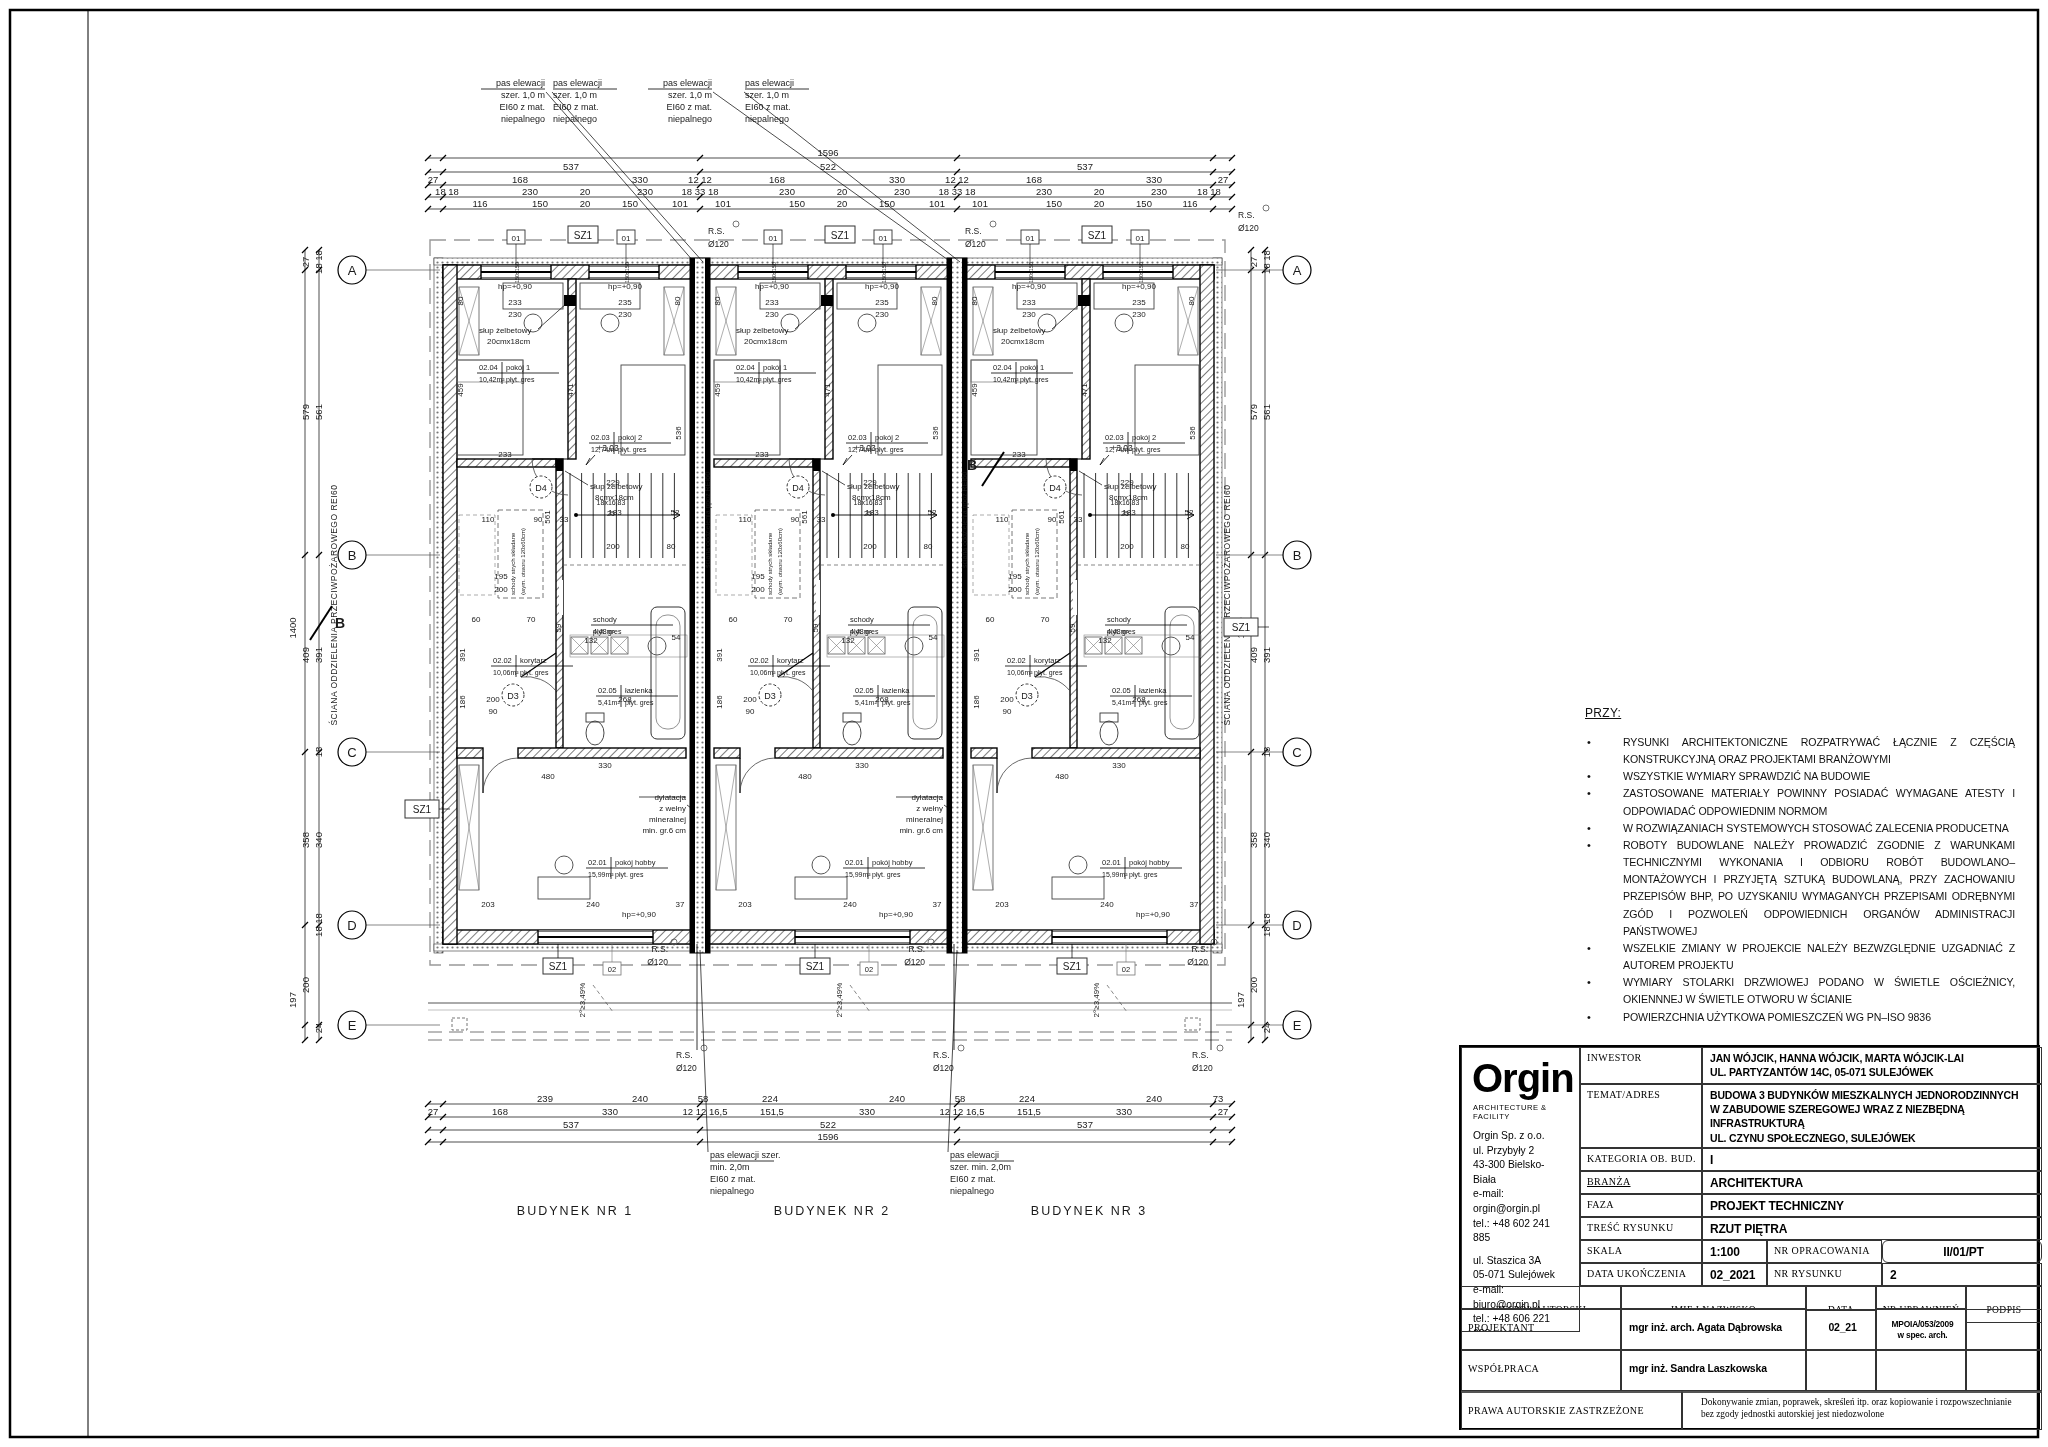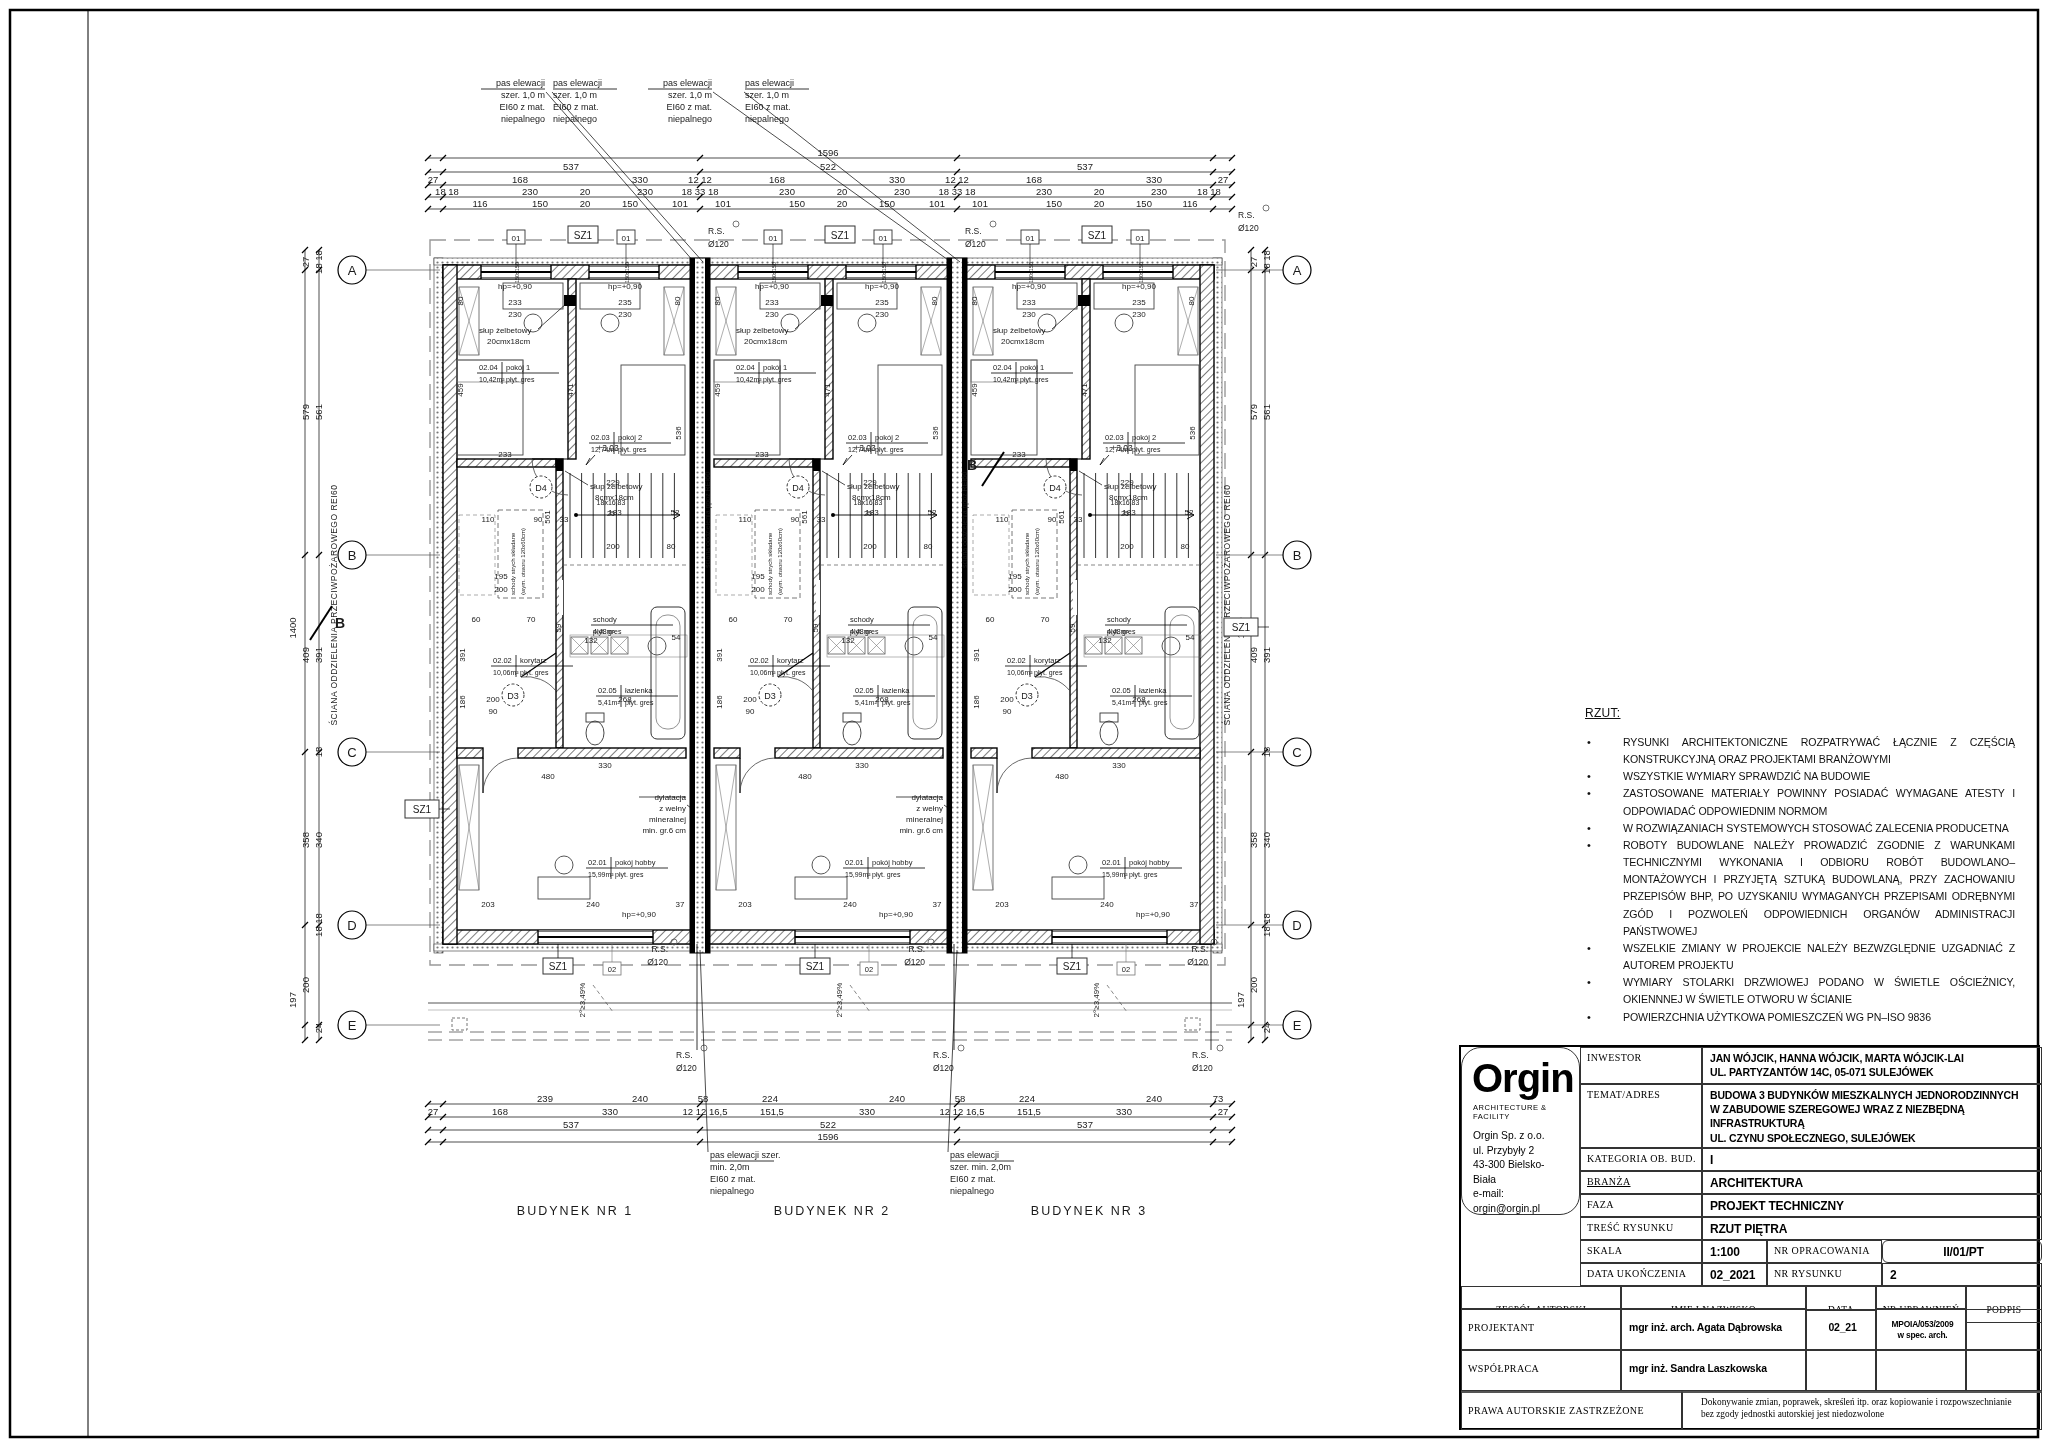--- a/index.html
+++ b/index.html
@@ -950,35 +950,35 @@
       <text x="950" y="1194" font-size="9" font-family="Liberation Sans, sans-serif" fill="#1a1a1a" text-anchor="start" data-interactable="false">niepalnego</text>
       <line x1="950" y1="1161" x2="1014" y2="1161" stroke="#000" stroke-width="0.8"></line>
       <line x1="708" y1="1152" x2="700" y2="950" stroke="#000" stroke-width="0.7"></line>
       <line x1="948" y1="1152" x2="957" y2="950" stroke="#000" stroke-width="0.7"></line>
       <text x="575" y="1215" font-size="12.5" font-family="Liberation Sans, sans-serif" fill="#1a1a1a" text-anchor="middle" letter-spacing="2" data-interactable="false">BUDYNEK NR 1</text>
       <text x="832" y="1215" font-size="12.5" font-family="Liberation Sans, sans-serif" fill="#1a1a1a" text-anchor="middle" letter-spacing="2" data-interactable="false">BUDYNEK NR 2</text>
       <text x="1089" y="1215" font-size="12.5" font-family="Liberation Sans, sans-serif" fill="#1a1a1a" text-anchor="middle" letter-spacing="2" data-interactable="false">BUDYNEK NR 3</text>
     </svg>
 
   <div id="uwagi" data-interactable="false">
-    <div class="title" data-interactable="false">RZUT:</div>
+    <div class="title" data-interactable="false">PRZY:</div>
     <ul id="uwagi-list" data-interactable="false">
         <li data-interactable="false">RYSUNKI ARCHITEKTONICZNE ROZPATRYWAĆ ŁĄCZNIE Z CZĘŚCIĄ KONSTRUKCYJNĄ ORAZ PROJEKTAMI BRANŻOWYMI</li>
         <li data-interactable="false">WSZYSTKIE WYMIARY SPRAWDZIĆ NA BUDOWIE</li>
         <li data-interactable="false">ZASTOSOWANE MATERIAŁY POWINNY POSIADAĆ WYMAGANE ATESTY I ODPOWIADAĆ ODPOWIEDNIM NORMOM</li>
         <li data-interactable="false">W ROZWIĄZANIACH SYSTEMOWYCH STOSOWAĆ ZALECENIA PRODUCETNA</li>
         <li data-interactable="false">ROBOTY BUDOWLANE NALEŻY PROWADZIĆ ZGODNIE Z WARUNKAMI TECHNICZNYMI WYKONANIA I ODBIORU ROBÓT BUDOWLANO–MONTAŻOWYCH I PRZYJĘTĄ SZTUKĄ BUDOWLANĄ, PRZY ZACHOWANIU PRZEPISÓW BHP, PO UZYSKANIU WYMAGANYCH PRZEPISAMI ODRĘBNYMI ZGÓD I POZWOLEŃ ODPOWIEDNICH ORGANÓW ADMINISTRACJI PAŃSTWOWEJ</li>
         <li data-interactable="false">WSZELKIE ZMIANY W PROJEKCIE NALEŻY BEZWZGLĘDNIE UZGADNIAĆ Z AUTOREM PROJEKTU</li>
         <li data-interactable="false">WYMIARY STOLARKI DRZWIOWEJ PODANO W ŚWIETLE OŚCIEŻNICY, OKIENNNEJ W ŚWIETLE OTWORU W ŚCIANIE</li>
         <li data-interactable="false">POWIERZCHNIA UŻYTKOWA POMIESZCZEŃ WG PN–ISO 9836</li>
       </ul>
   </div>
 
   <div id="tblock" data-interactable="false">
-      <div class="cell " data-interactable="false" style="left: 0px; top: 0px; width: 119px; height: 168px; border-radius: 20px;">
+      <div class="cell " data-interactable="false" style="left: 0px; top: 0px; width: 119px; height: 285px;">
         <div id="logo-name" data-interactable="false">Orgin</div>
         <div id="logo-sub" data-interactable="false">ARCHITECTURE &amp; FACILITY</div>
         <div class="addr" data-interactable="false">Orgin Sp. z o.o.
 ul. Przybyły 2
 43-300 Bielsko-Biała
 e-mail: orgin@orgin.pl
 tel.: +48 602 241 885</div>
         <div class="addr" data-interactable="false">ul. Staszica 3A
 05-071 Sulejówek
 e-mail: biuro@orgin.pl

